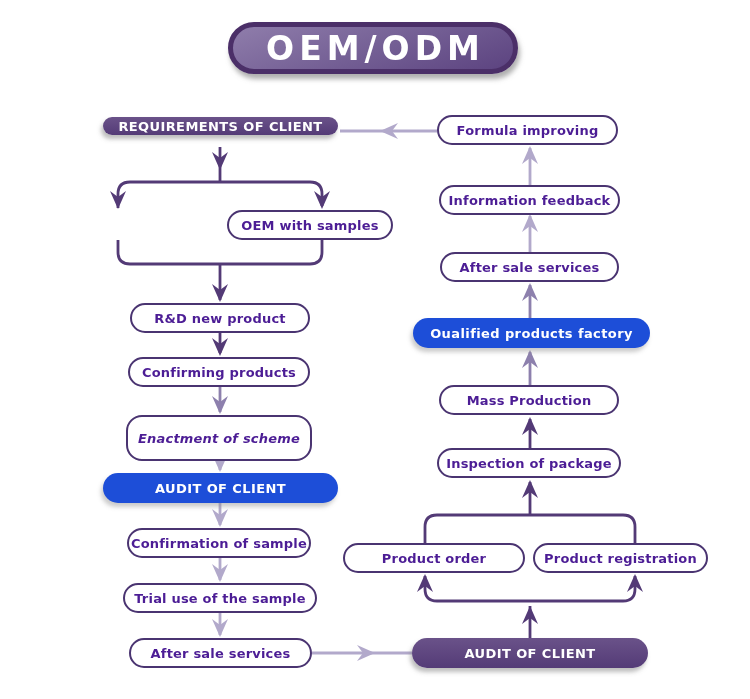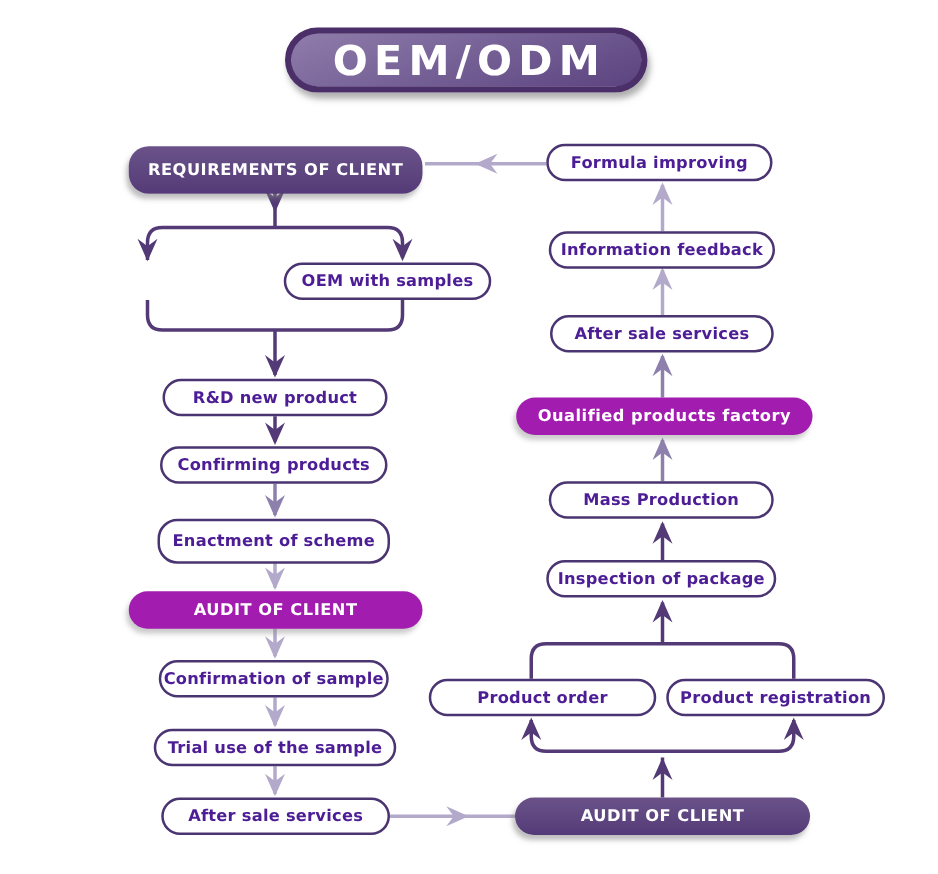--- a/index.html
+++ b/index.html
@@ -16,21 +16,21 @@
   .box{
     background:#ffffff;border:2.5px solid #4a3471;border-radius:16px;
     color:#4c1d95;font-size:13px;letter-spacing:0.2px;
   }
   .hdr{border-radius:16px;color:#ffffff;font-size:13px;letter-spacing:0.4px;}
   .hdr-dark{
     background:linear-gradient(180deg,#6a5289 0%,#543b77 100%);
     box-shadow:-2px 4px 4px rgba(125,125,125,0.5);
   }
   .hdr-light{
-    background:#a21caf;
+    background:#1d4ed8;
     box-shadow:-2px 4px 4px rgba(140,140,140,0.45);
   }
   .title-pill{
     position:absolute;left:228px;top:22px;width:290px;height:52px;
     display:flex;align-items:center;justify-content:center;box-sizing:border-box;
     background:linear-gradient(160deg,#8f7dab 0%,#725d93 55%,#5c4380 100%);
     border:5px solid #4b2f68;border-radius:30px;
     box-shadow:2px 5px 5px rgba(110,110,110,0.55);
     color:#ffffff;font-size:33px;font-weight:bold;letter-spacing:5px;
     text-indent:5px;
@@ -98,30 +98,30 @@
       <path d="M530,214 l-8,18 l8,-6 l8,6 Z"></path>
       <path d="M530,146 l-8,18 l8,-6 l8,6 Z"></path>
       <path d="M380,131 l18,-8 l-6,8 l6,8 Z"></path>
     </g>
   </svg>
 
   <div class="title-pill">
     <span>OEM/ODM</span>
   </div>
 
-  <div class="node hdr hdr-dark" style="left:103px;top:117px;width:235px;height:38px;">REQUIREMENTS OF CLIENT</div>
+  <div class="node hdr hdr-dark" style="left:103px;top:117px;width:235px;height:18px;">REQUIREMENTS OF CLIENT</div>
 
 
   <div class="node box" style="left:227px;top:210px;width:166px;height:30px;">OEM with samples</div>
 
   <div class="node box" style="left:130px;top:303px;width:180px;height:30px;">R&amp;D new product</div>
 
   <div class="node box" style="left:128px;top:357px;width:182px;height:30px;">Confirming products</div>
 
-  <div class="node box" style="left:126px;top:415px;width:186px;height:36px;">Enactment of scheme</div>
+  <div class="node box" style="left:126px;top:415px;width:186px;height:46px;font-style:italic;">Enactment of scheme</div>
 
   <div class="node hdr hdr-light" style="left:103px;top:473px;width:235px;height:30px;">AUDIT OF CLIENT</div>
 
   <div class="node box" style="left:127px;top:528px;width:184px;height:30px;">Confirmation of sample</div>
 
   <div class="node box" style="left:123px;top:583px;width:194px;height:30px;">Trial use of the sample</div>
 
   <div class="node box" style="left:129px;top:638px;width:183px;height:30px;">After sale services</div>
 
   <div class="node hdr hdr-dark" style="left:412px;top:638px;width:236px;height:30px;">AUDIT OF CLIENT</div>

